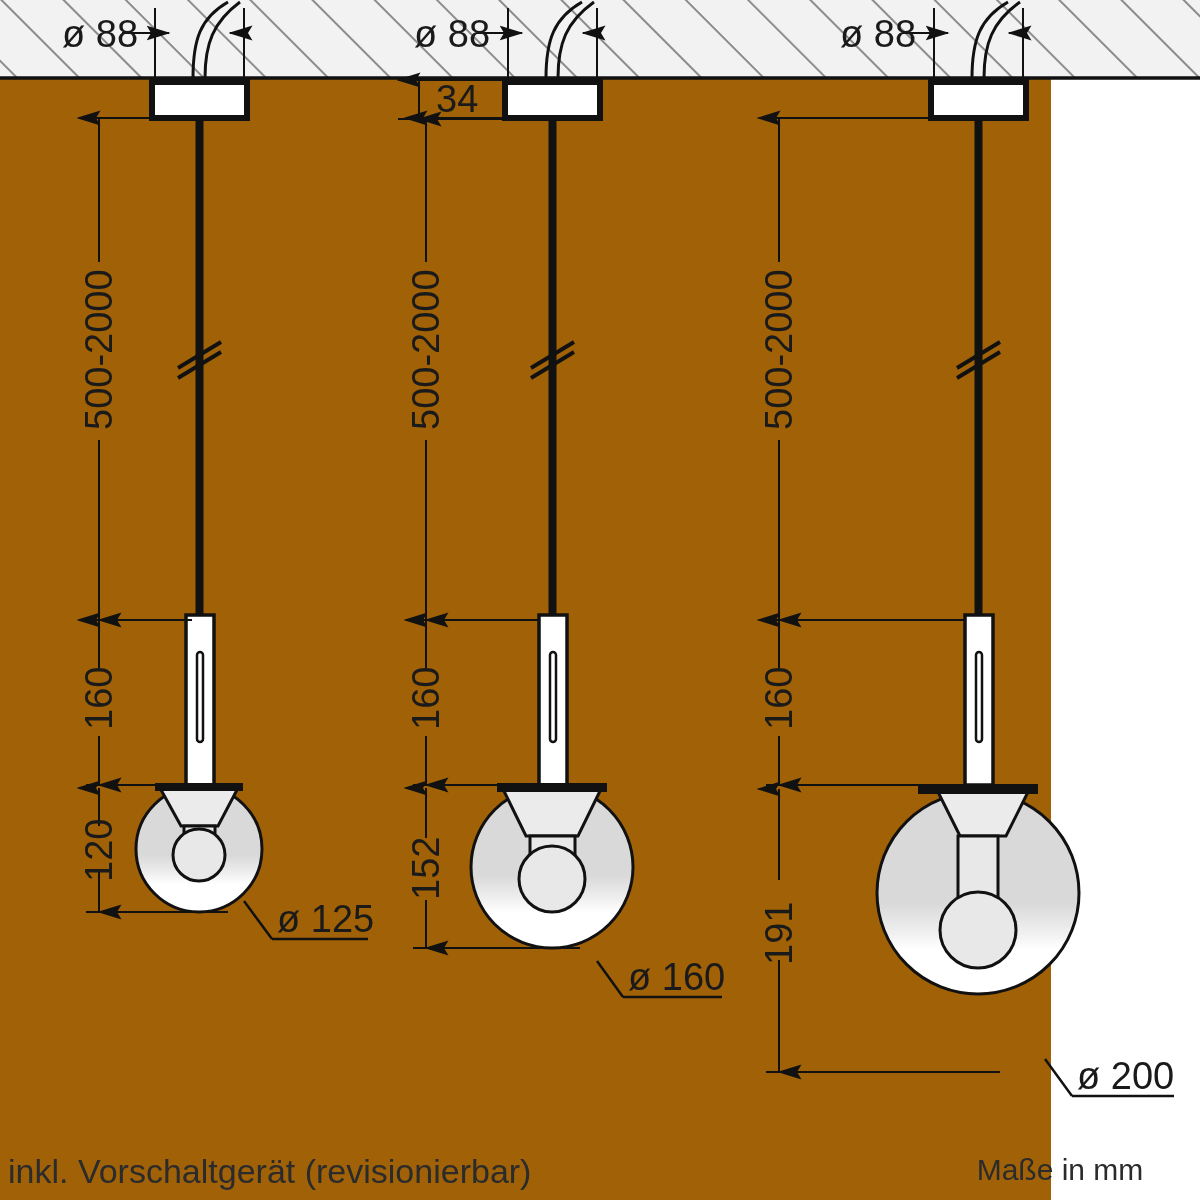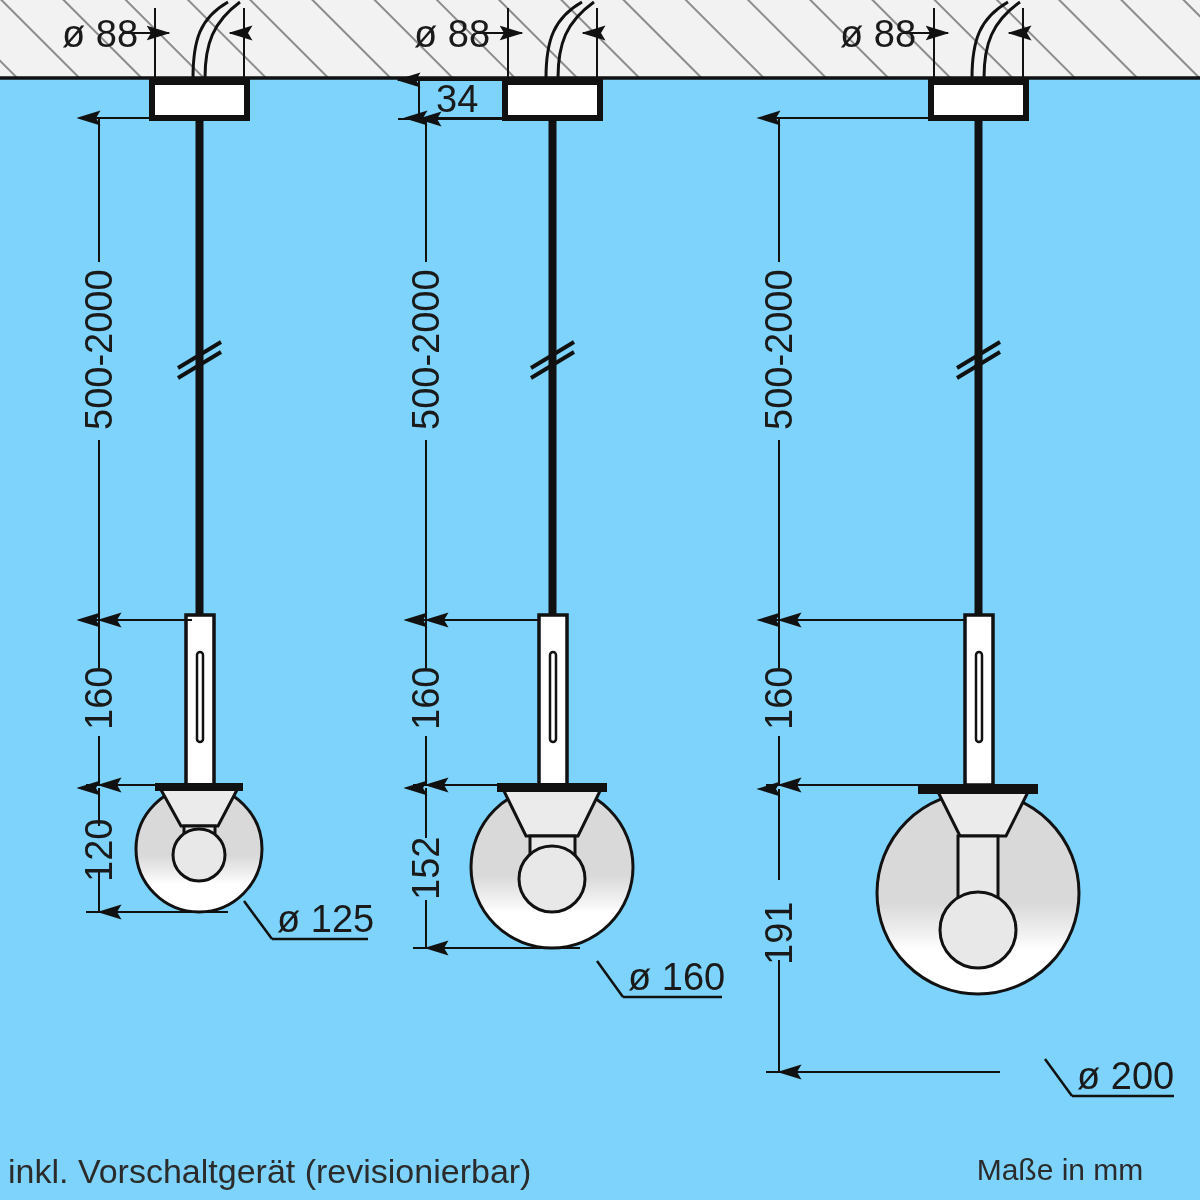--- a/index.html
+++ b/index.html
@@ -8,23 +8,23 @@
     background: #ffffff;
   }
   body {
     width: 1200px;
     height: 1200px;
     overflow: hidden;
     font-family: "Liberation Sans", sans-serif;
   }
   #stage {
     position: relative;
-    width: 1200px;
+    width: 1051px;
     height: 1200px;
-    background: #7dd3fc;
+    background: #a16207;
   }
   svg#drawing {
     position: absolute;
     top: 0;
     left: 0;
     width: 1200px;
     height: 1200px;
     display: block;
   }
   .dim-text {

